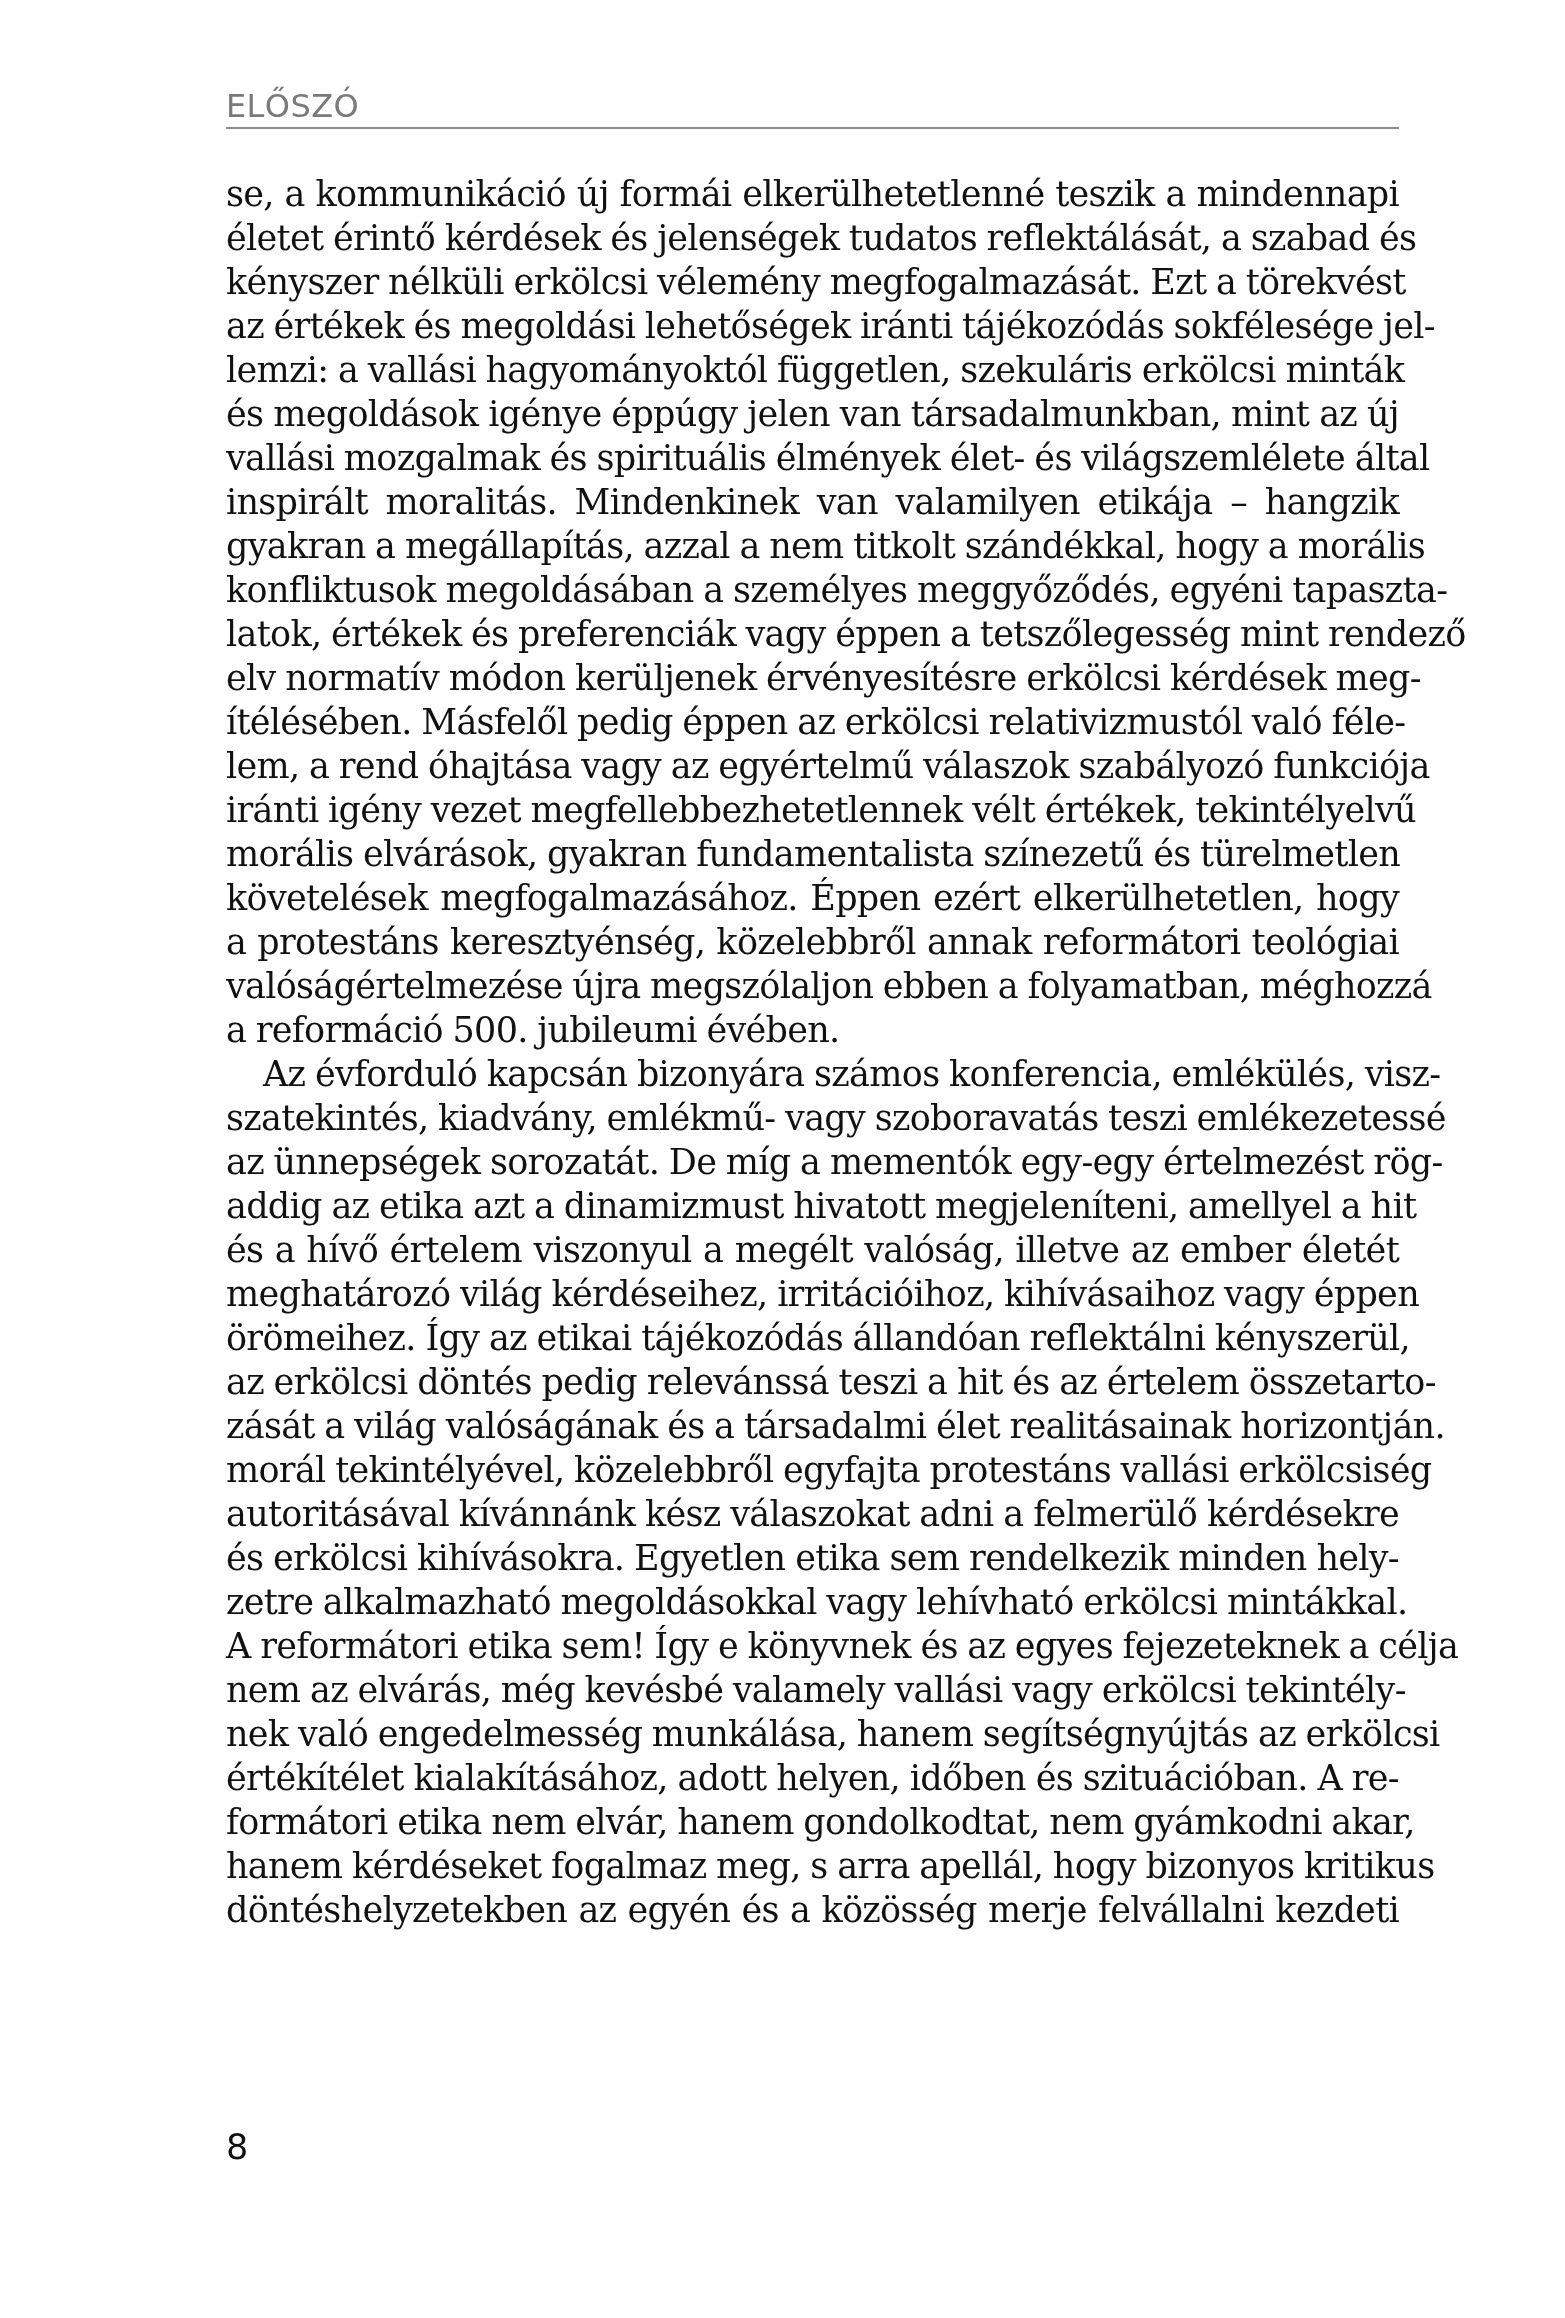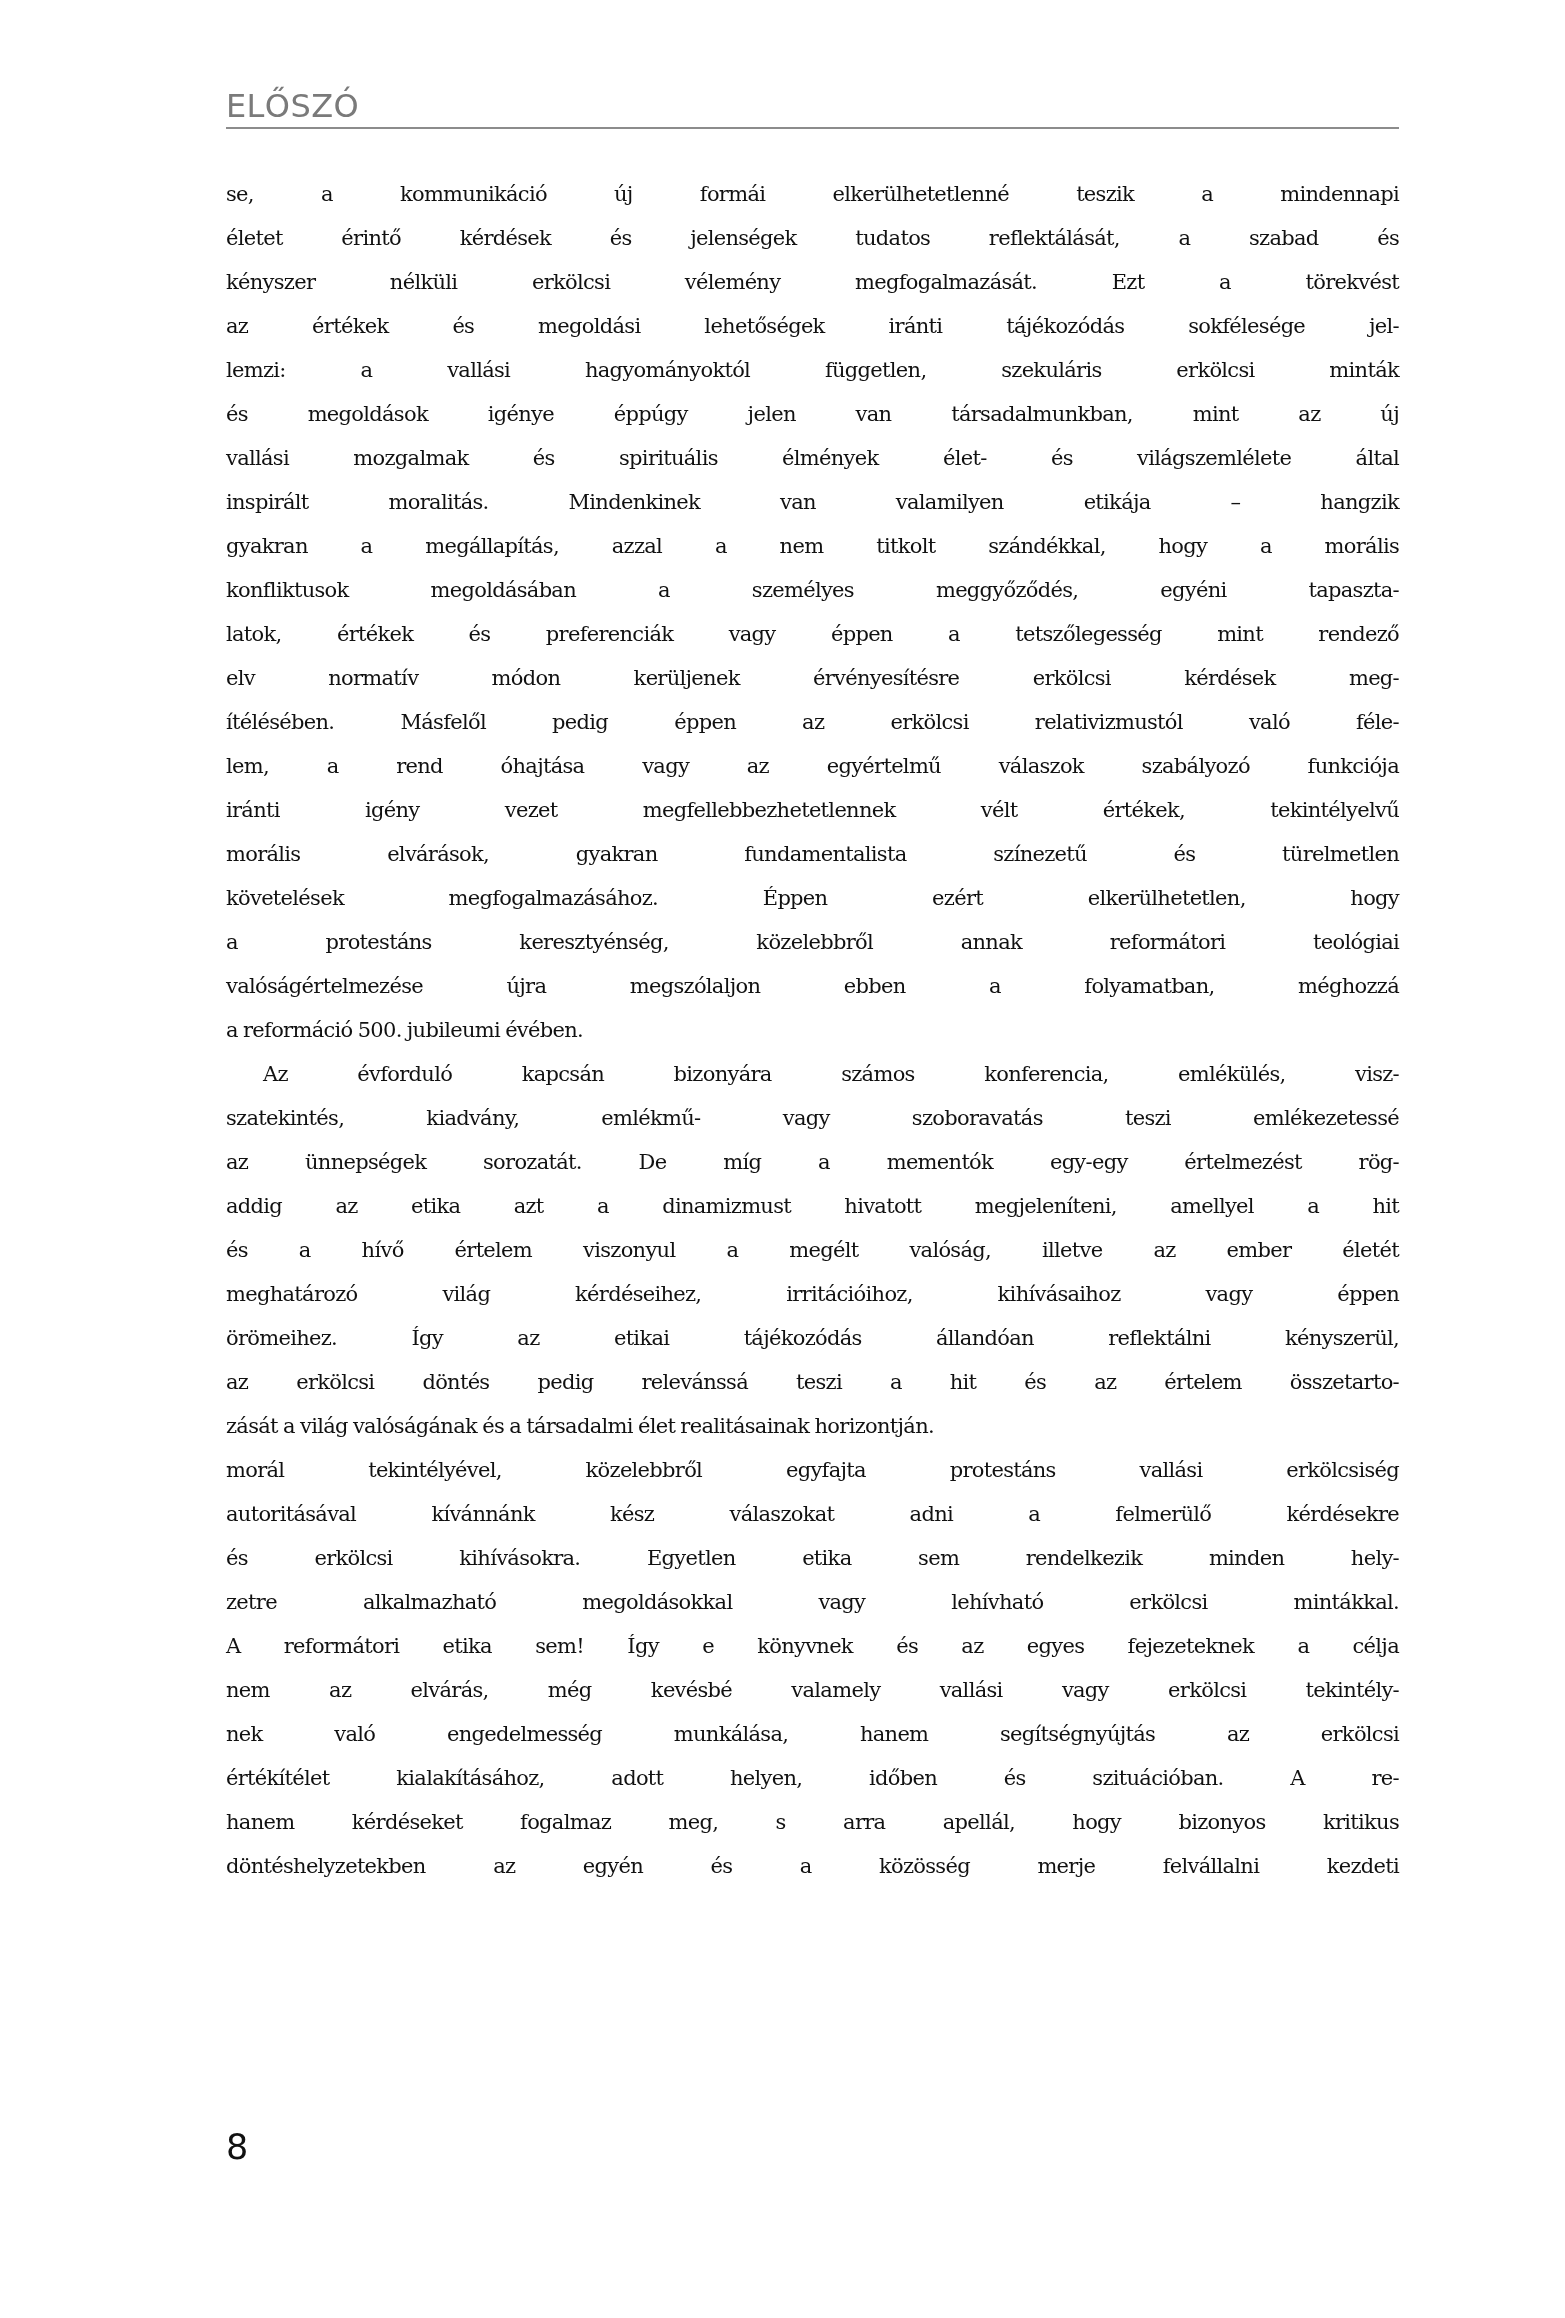--- a/index.html
+++ b/index.html
@@ -8,21 +8,21 @@
     position: absolute; left: 226px; top: 91px;
     font-family: "DejaVu Sans", sans-serif; font-size: 32px; color: #7a7a7a;
     letter-spacing: 0.4px; line-height: 30px;
   }
   .rule {
     position: absolute; left: 226px; top: 127px; width: 1173px; height: 1.7px;
     background: #8c8c8c;
   }
   .body-text {
     position: absolute; left: 226px; top: 172px; width: 1173px;
-    font-family: "DejaVu Serif", serif; font-size: 21px; color: #111;
+    font-family: "DejaVu Serif", serif; font-size: 35px; color: #111;
     line-height: 44px;
   }
   .line {
     display: block; white-space: nowrap; height: 44px;
     text-align: justify; text-align-last: justify;
     word-spacing: -0.8px; letter-spacing: -0.7px;
   }
   .line.last { text-align-last: left; }
   .line.indent { padding-left: 37px; }
   .page-number {
@@ -72,19 +72,20 @@
     </div>
     <div class="paragraph">
       <span class="line">morál tekintélyével, közelebbről egyfajta protestáns vallási erkölcsiség</span>
       <span class="line">autoritásával kívánnánk kész válaszokat adni a felmerülő kérdésekre</span>
       <span class="line">és erkölcsi kihívásokra. Egyetlen etika sem rendelkezik minden hely-</span>
       <span class="line">zetre alkalmazható megoldásokkal vagy lehívható erkölcsi mintákkal.</span>
       <span class="line">A reformátori etika sem! Így e könyvnek és az egyes fejezeteknek a célja</span>
       <span class="line">nem az elvárás, még kevésbé valamely vallási vagy erkölcsi tekintély-</span>
       <span class="line">nek való engedelmesség munkálása, hanem segítségnyújtás az erkölcsi</span>
       <span class="line">értékítélet kialakításához, adott helyen, időben és szituációban. A re-</span>
+      <span class="line">formátori etika nem elvár, hanem gondolkodtat, nem gyámkodni akar,</span>
       <span class="line">hanem kérdéseket fogalmaz meg, s arra apellál, hogy bizonyos kritikus</span>
       <span class="line">döntéshelyzetekben az egyén és a közösség merje felvállalni kezdeti</span>
     </div>
   </div>
 
 <div class="page-number">8</div>
 
 
 </body></html>

